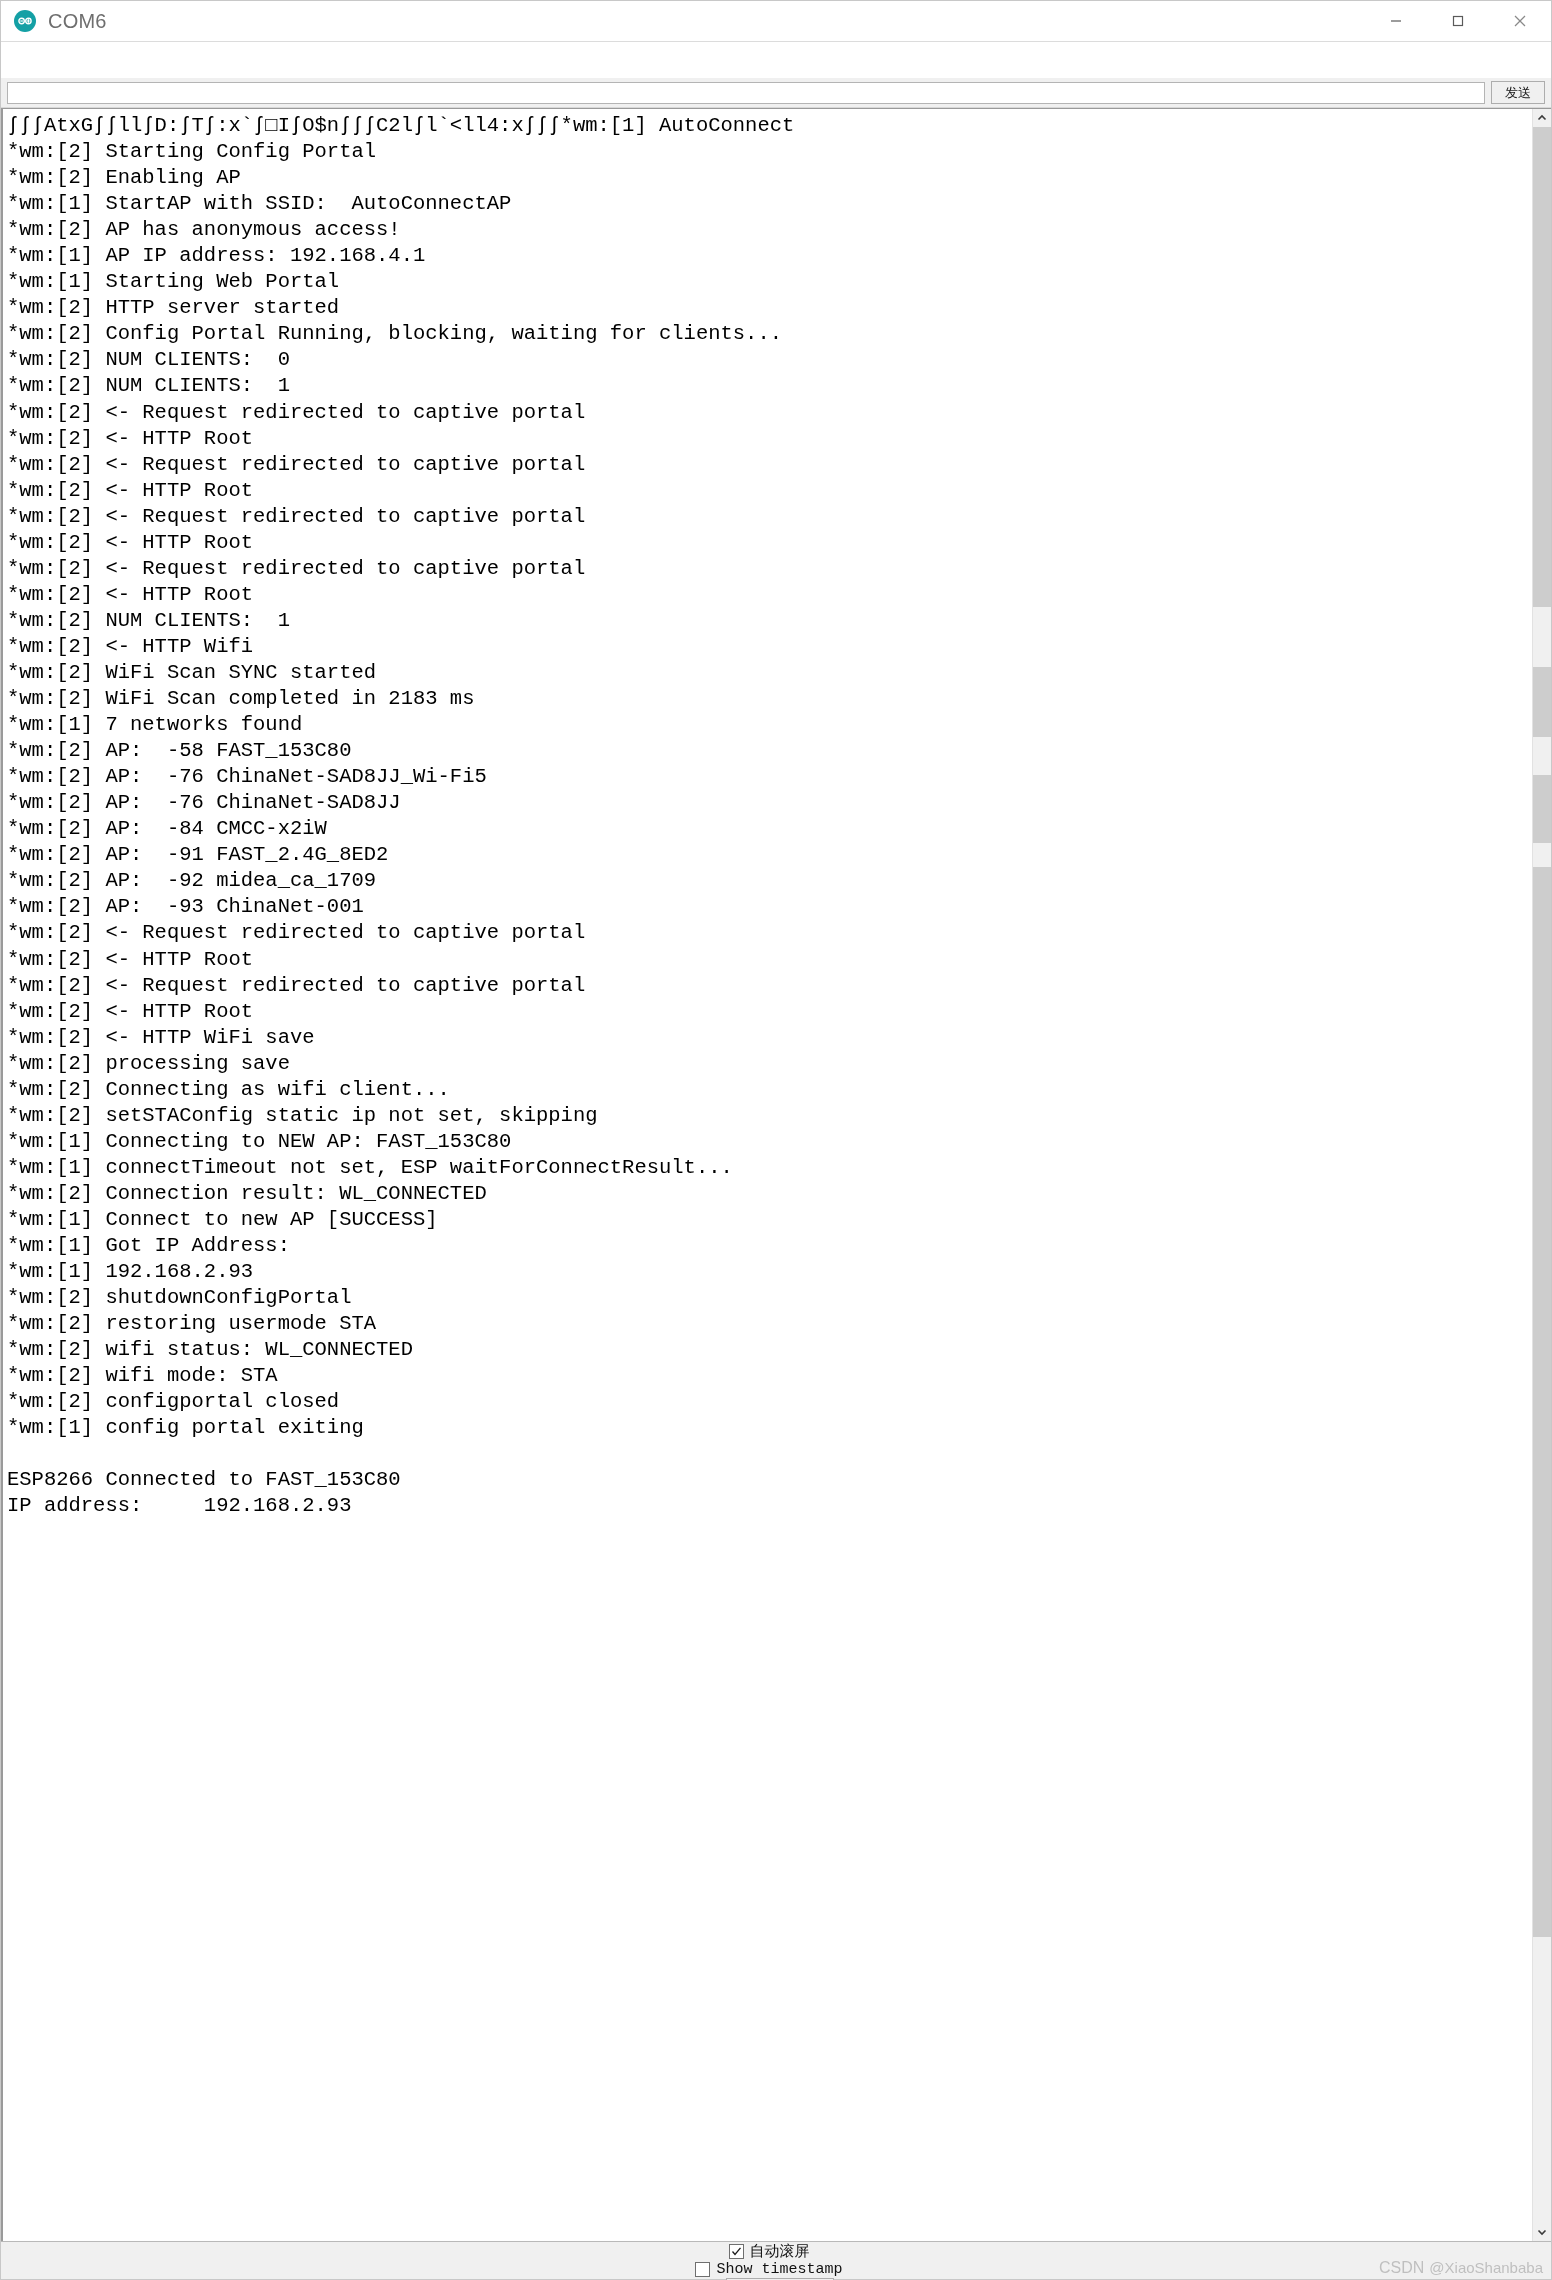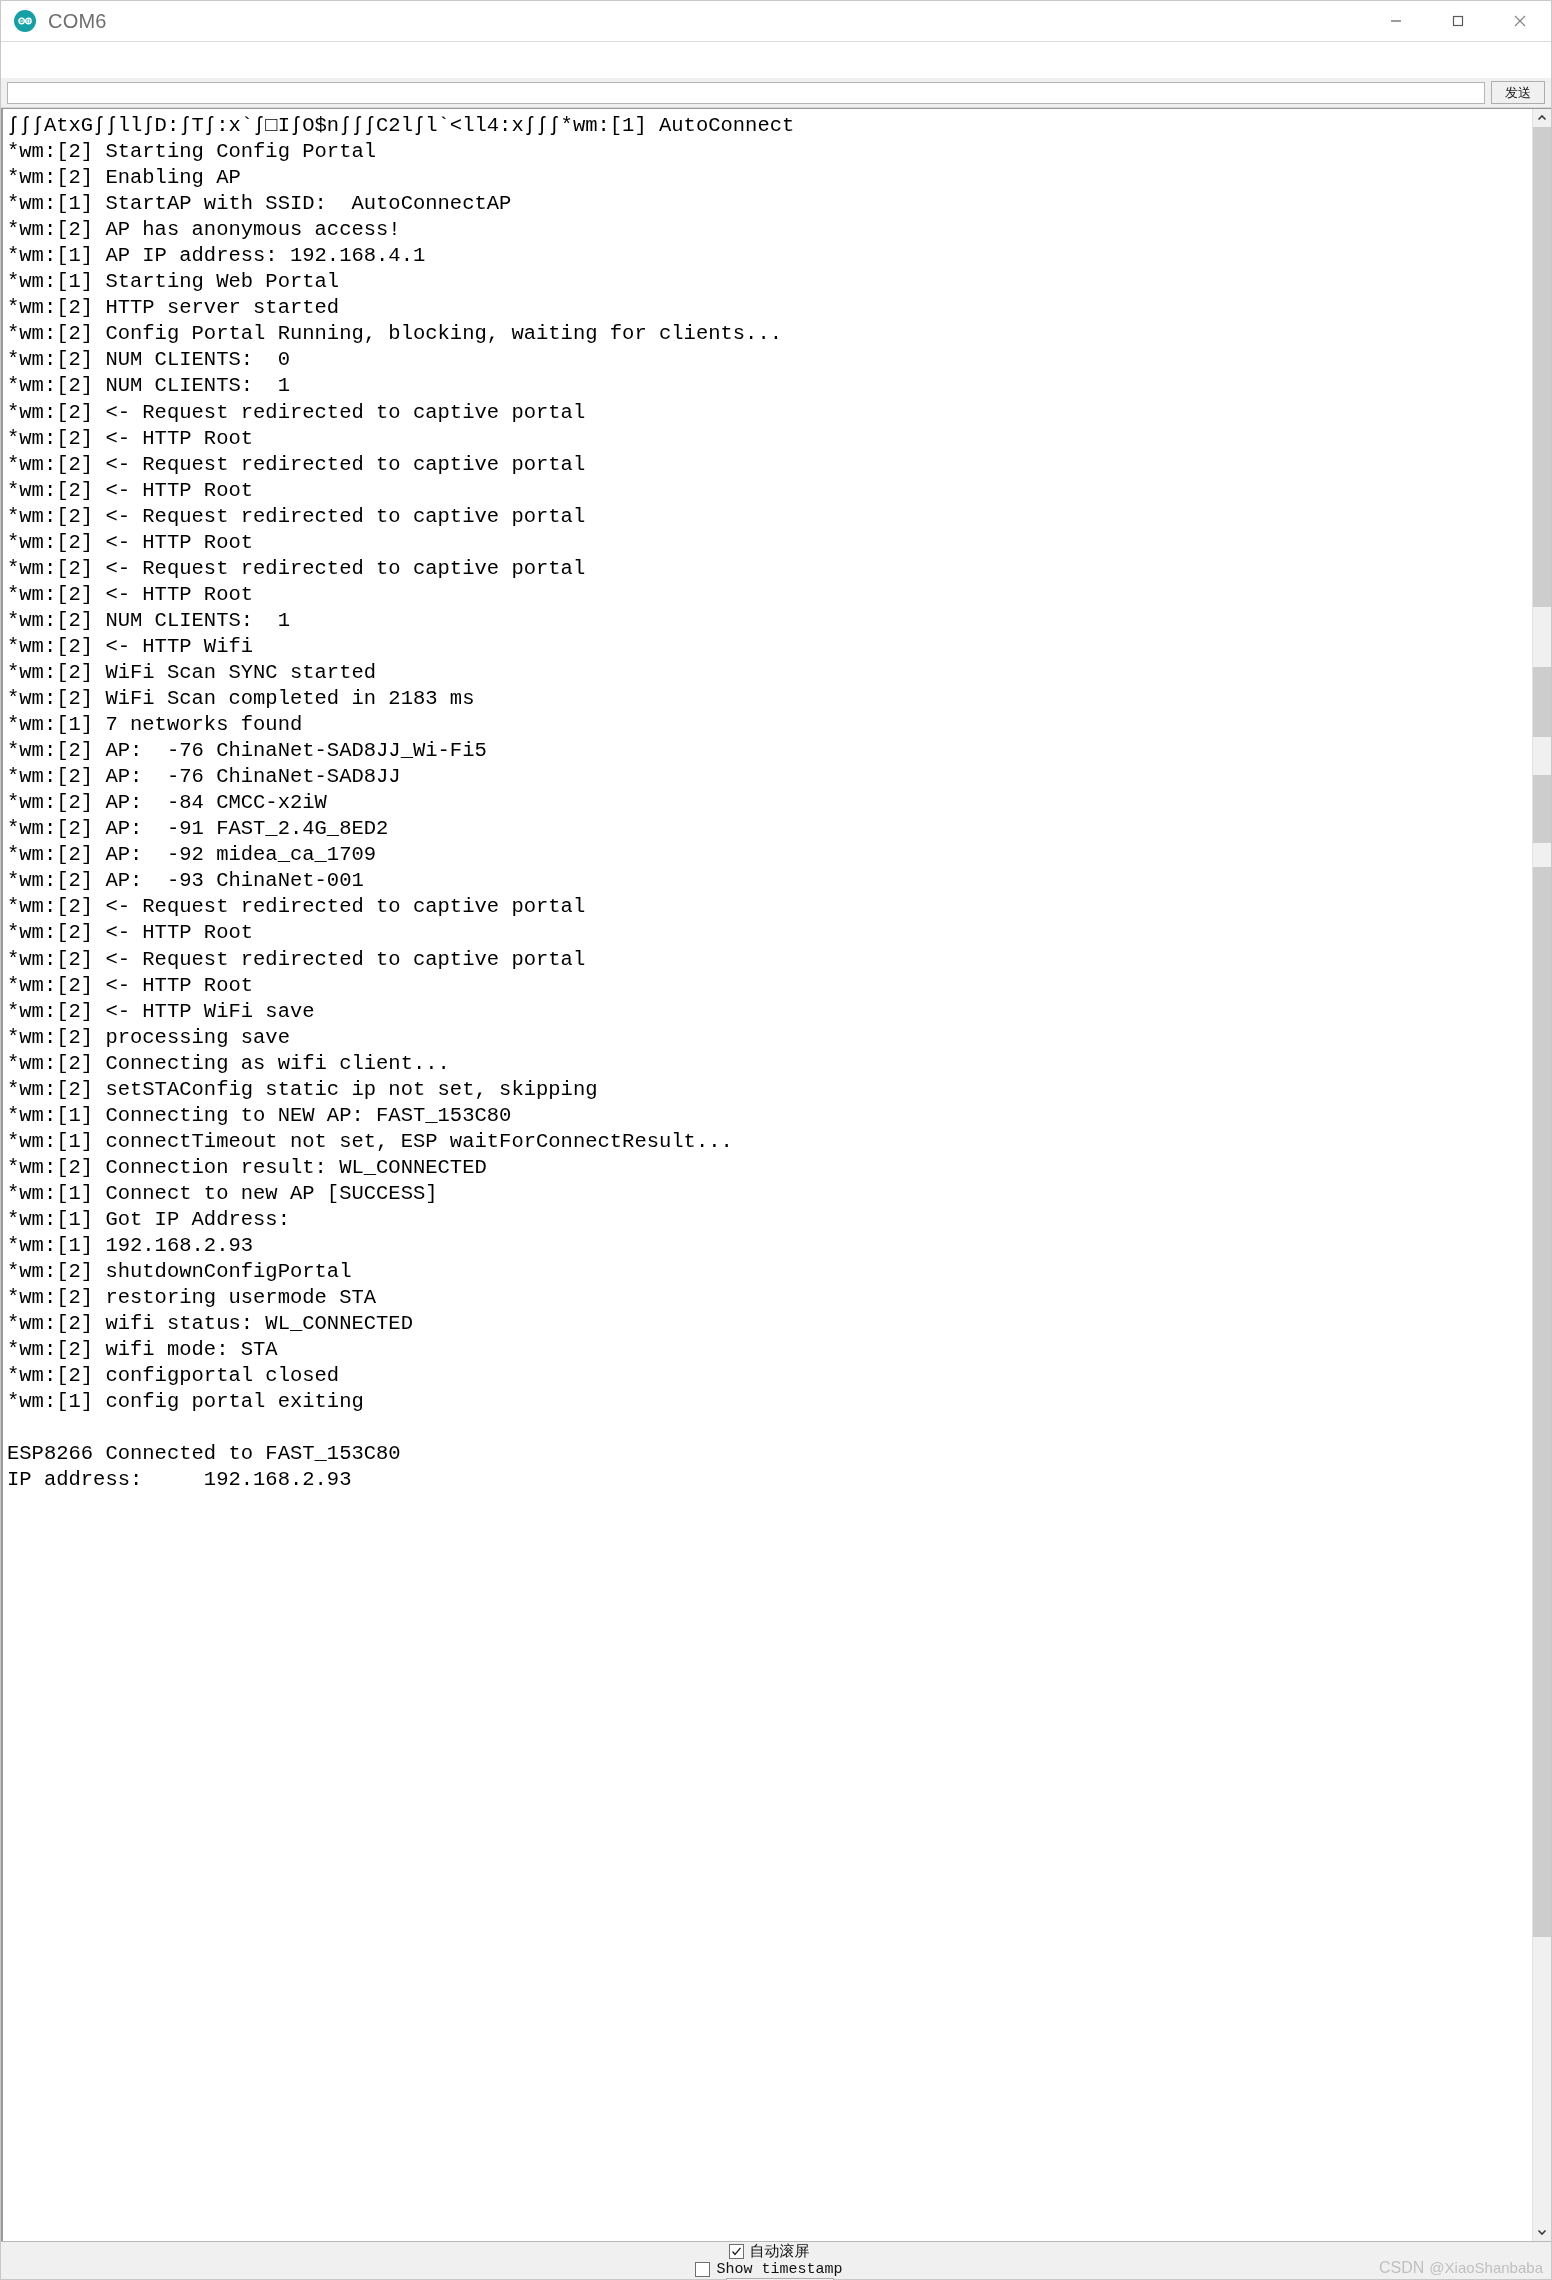--- a/index.html
+++ b/index.html
@@ -330,20 +330,21 @@
         <div class="console-line">*wm:[2] &lt;- HTTP Root</div>
         <div class="console-line">*wm:[2] &lt;- Request redirected to captive portal</div>
         <div class="console-line">*wm:[2] &lt;- HTTP Root</div>
         <div class="console-line">*wm:[2] &lt;- Request redirected to captive portal</div>
         <div class="console-line">*wm:[2] &lt;- HTTP Root</div>
         <div class="console-line">*wm:[2] NUM CLIENTS:  1</div>
         <div class="console-line">*wm:[2] &lt;- HTTP Wifi</div>
         <div class="console-line">*wm:[2] WiFi Scan SYNC started</div>
         <div class="console-line">*wm:[2] WiFi Scan completed in 2183 ms</div>
         <div class="console-line">*wm:[1] 7 networks found</div>
+        <div class="console-line">*wm:[2] AP:  -58 FAST_153C80</div>
         <div class="console-line">*wm:[2] AP:  -76 ChinaNet-SAD8JJ_Wi-Fi5</div>
         <div class="console-line">*wm:[2] AP:  -76 ChinaNet-SAD8JJ</div>
         <div class="console-line">*wm:[2] AP:  -84 CMCC-x2iW</div>
         <div class="console-line">*wm:[2] AP:  -91 FAST_2.4G_8ED2</div>
         <div class="console-line">*wm:[2] AP:  -92 midea_ca_1709</div>
         <div class="console-line">*wm:[2] AP:  -93 ChinaNet-001</div>
         <div class="console-line">*wm:[2] &lt;- Request redirected to captive portal</div>
         <div class="console-line">*wm:[2] &lt;- HTTP Root</div>
         <div class="console-line">*wm:[2] &lt;- Request redirected to captive portal</div>
         <div class="console-line">*wm:[2] &lt;- HTTP Root</div>

